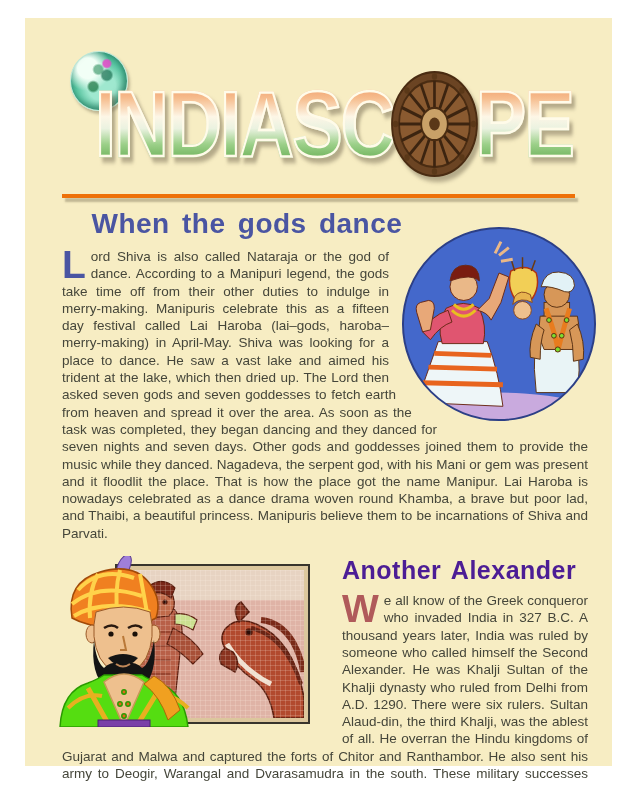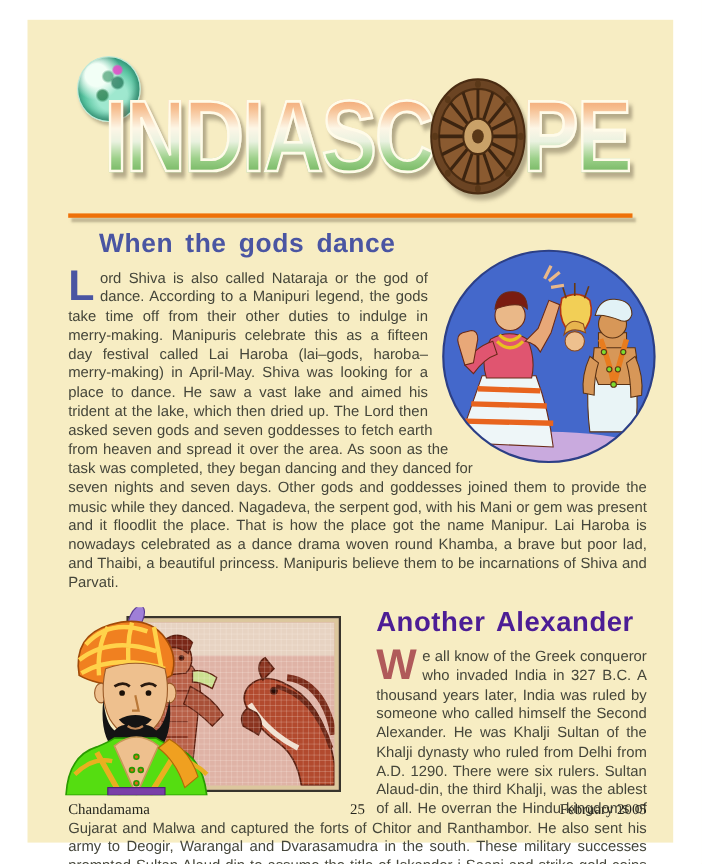--- a/index.html
+++ b/index.html
@@ -30,22 +30,22 @@
                              #eaf2e0 55%, #9cd089 72%, #4f9e3c 100%);
                  -webkit-background-clip:text; background-clip:text; color:transparent;
                  -webkit-text-stroke:2.5px #fffbe9; }
   .mast-gap { width:18px; }
   .wheel { width:108px; height:108px; margin:0 -4px; flex:0 0 auto; }
   .rule { position:absolute; left:37px; top:176px; width:513px; height:4px; background:#ee7109;
           box-shadow:3px 4px 2px rgba(150,138,110,.55); }
 
   
   .article { position:relative; margin:0 24px 0 37px; }
-  .a1-title { margin:8px 0 8px 28px; font-size:24px; font-weight:bold; color:#4a55a2;
-              letter-spacing:.5px; word-spacing:4px; }
+  .a1-title { margin:8px 0 8px 28px; font-size:28px; font-weight:bold; color:#4a55a2;
+              letter-spacing:.5px; word-spacing:4px;text-align:center; }
   .a2-title { margin:2px 0 7px 0; font-size:25px; font-weight:bold; color:#4c1d95;
               letter-spacing:.5px; word-spacing:3px; }
   .body-text { font-size:13.5px; line-height:17.3px; text-align:justify; color:#45463a; }
   .dropcap { float:left; font-weight:bold; font-size:39px; line-height:30px;
              padding:2px 5px 0 0; }
   .dc-blue { color:#4a55a2; } .dc-rust { color:#b05a5a; }
 
   .gods-circle { float:right; width:196px; height:196px; margin:18px -9px 6px 12px;
                  shape-outside: circle(52%); shape-margin:6px; }
   .gods-circle svg { width:100%; height:100%; }
@@ -230,19 +230,14 @@
 
         <path d="M96 120 q18 10 26 34 l-12 10 q-8 -24 -24 -36 z" fill="#f0a020" stroke="#b06808"></path>
         <rect x="40" y="164" width="52" height="7" fill="#7a3fa8" stroke="#4a2070"></rect>
       </svg>
     </div>
 
     <h2 class="a2-title">Another Alexander</h2>
     <p class="body-text"><span class="dropcap dc-rust">W</span><span>e all know of the Greek conqueror who invaded India in 327 B.C. A thousand years later, India was ruled by someone who called himself the Second Alexander. He was Khalji Sultan of the Khalji dynasty who ruled from Delhi from A.D. 1290. There were six rulers. Sultan Alaud-din, the third Khalji, was the ablest of all. He overran the Hindu kingdoms of Gujarat and Malwa and captured the forts of Chitor and Ranthambor. He also sent his army to Deogir, Warangal and Dvarasamudra in the south. These military successes prompted Sultan Alaud-din to assume the title of Iskander-i-Saani and strike gold coins with the title.</span></p>
   </div>
 
-  <div class="footer">
-    <span>Chandamama</span>
-    <span class="page-num">25</span>
-    <span>February 2005</span>
-  </div>
 
 </div>
 
 </body></html>

